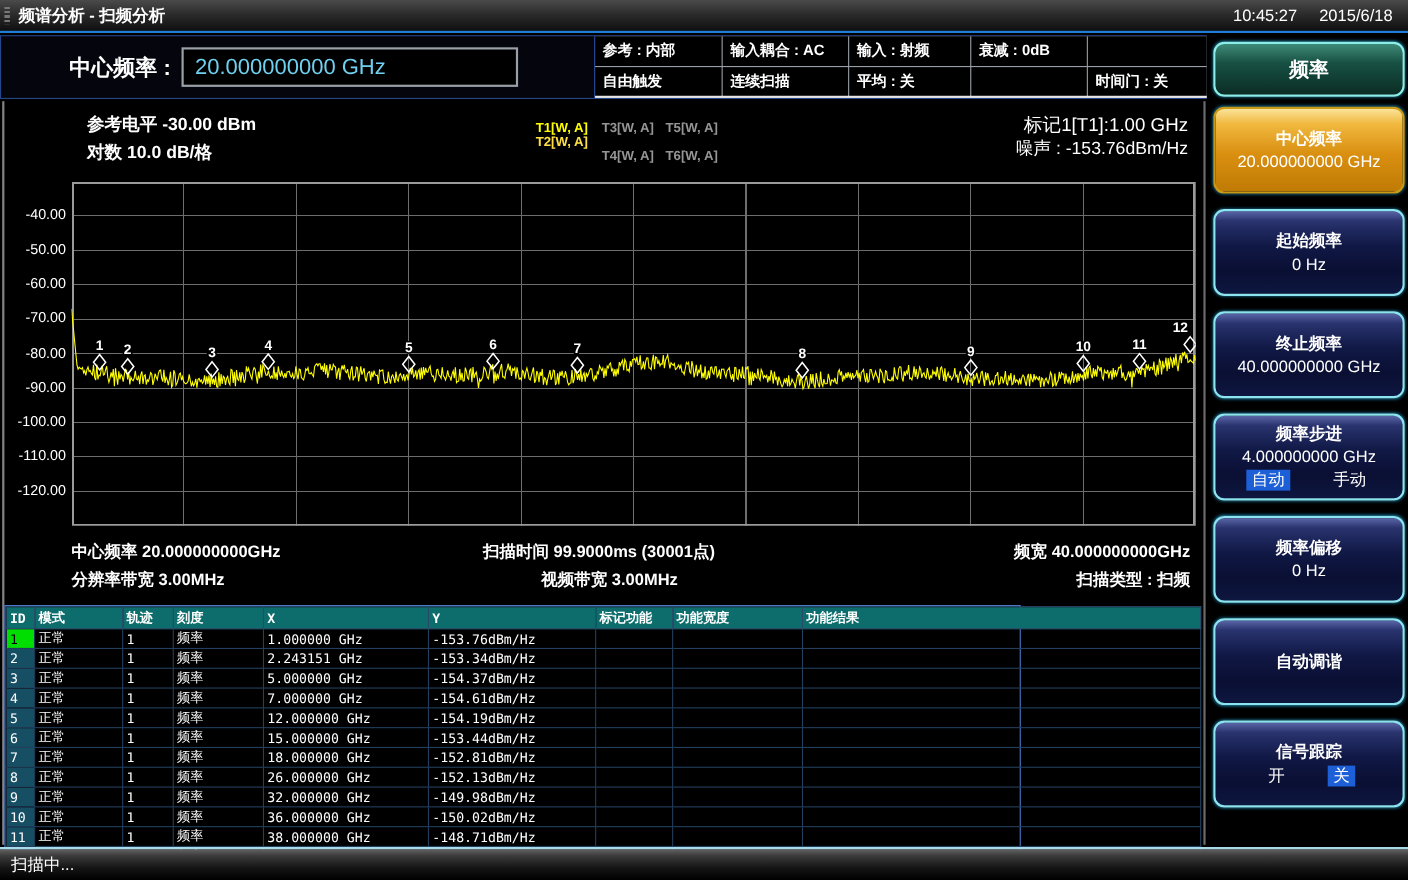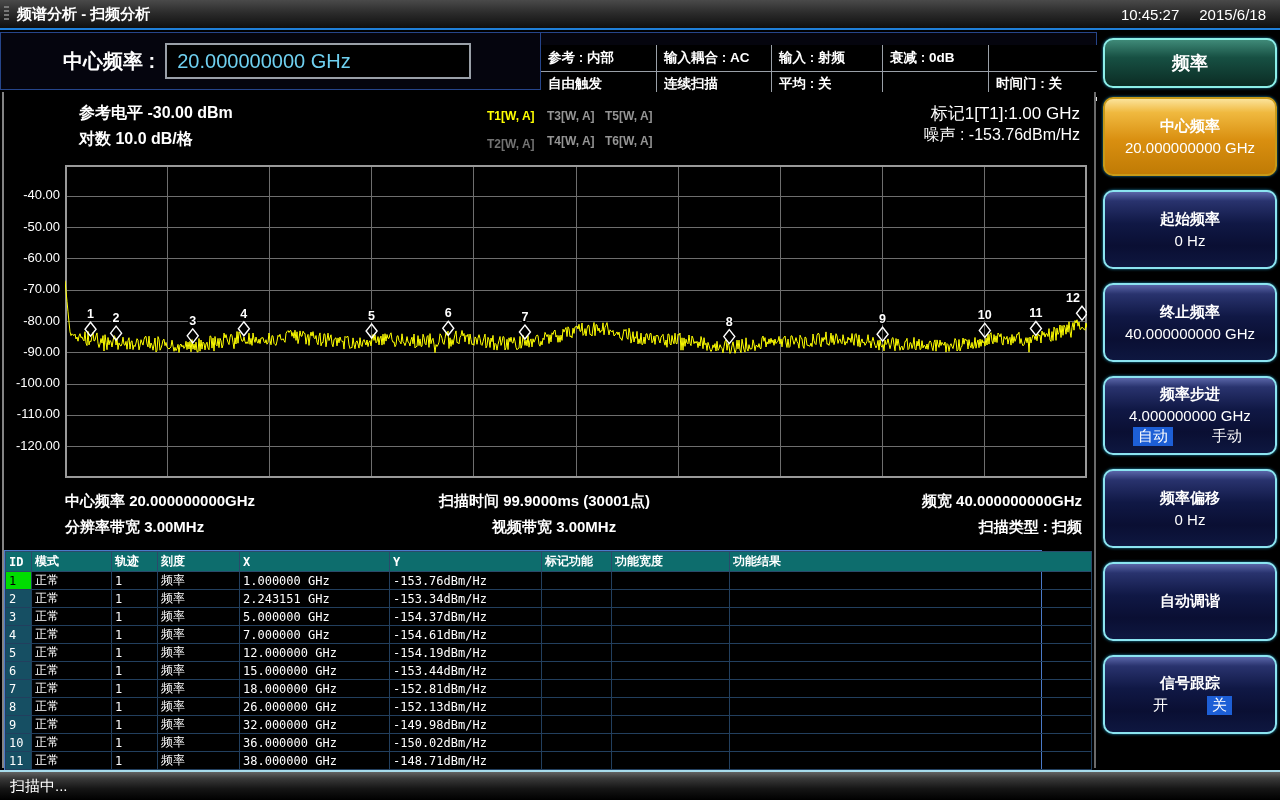--- a/index.html
+++ b/index.html
@@ -16,23 +16,23 @@
   .title-time { margin-left:auto; font-size:15px; padding-right:14px; display:flex; gap:20px; }
 
   
   .header-row { position:absolute; left:0; top:32px; width:1097px; height:58px;
     background:#05050e; border:1px solid #26458a; }
   .field-zone { position:absolute; left:0; top:0; width:540px; height:56px;
     border-right:1px solid #26458a; display:flex; align-items:center; }
   .field-label { font-size:20px; font-weight:bold; margin-left:62px; }
   .freq-input { margin-left:10px; width:306px; height:36px; border:2px solid #9aa0a8;
     background:#000; color:#6fd0f0; font-size:20px; line-height:32px; padding-left:10px; }
-  .status-grid { position:absolute; left:540px; top:12px; width:556px; height:56px;
+  .status-grid { position:absolute; left:540px; top:0px; width:556px; height:56px;
     display:grid; grid-template-columns:115px 114px 110px 105px 108px;
-    grid-template-rows:1fr 1fr; gap:1px; background:#9aa0a8; border-bottom:4px solid #e5e5e5; }
+    grid-template-rows:1fr 1fr; gap:1px; background:#9aa0a8; border-bottom:2px solid #e5e5e5; }
   .status-cell { background:#000; font-size:13.5px; font-weight:bold;
     padding-left:7px; display:flex; align-items:center; white-space:nowrap; }
 
   
   .sidebar { position:absolute; left:1100px; top:32px; width:180px; height:737px;
     background:#000; padding:6px 3px 0 3px; }
   .side-btn { border:2px solid #8be4f0; border-radius:10px; margin-bottom:14px;
     background:linear-gradient(180deg,#5a66a8 0%,#29336e 12%,#101845 42%,#0a0f33 72%,#0e1740 100%);
     display:flex; flex-direction:column; align-items:center; justify-content:center;
     gap:3px; height:79px; box-shadow:0 0 3px #1e8cb4; }
@@ -53,21 +53,21 @@
   .ref-level { position:absolute; left:75px; top:11px; font-size:16px; font-weight:bold; }
   .scale-label { position:absolute; left:75px; top:37px; font-size:16px; font-weight:bold; }
   .t-label { position:absolute; font-size:12px; font-weight:bold; }
   .marker-readout { position:absolute; right:14px; top:10px; text-align:right; }
   .mr1 { font-size:17px; } .mr2 { font-size:16px; }
   #plot-svg { position:absolute; left:61px; top:73px; }
   .y-tick { position:absolute; width:56px; text-align:right; font-size:13px; color:#fff; }
   .foot { position:absolute; font-size:15px; font-weight:bold; white-space:nowrap; }
 
   
-  .table-wrap { position:absolute; left:0px; top:458px; width:1038px;
+  .table-wrap { position:absolute; left:0px; top:458px; width:924px;
     border:1px solid #4a7ac8; }
   table { border-collapse:collapse; table-layout:fixed; width:100%; }
   th { background:#0d6d6d; color:#fff; font-size:12px; font-weight:bold; text-align:left;
     padding:1px 3px; border:1px solid #2a4a6a; height:18px; font-family:"DejaVu Sans Mono",monospace; }
   td { font-size:12px; color:#fff; border:1px solid #223f5e; padding:0 3px; height:16px;
     font-family:"DejaVu Sans Mono",monospace; white-space:nowrap; overflow:hidden; }
   td.id-cell { background:#164f63; }
   td.id-cell.selected { background:#00dd00; color:#000; }
 
   
@@ -147,21 +147,21 @@
   </div>
 </div>
 
 <div class="main-display">
   <div class="ref-level">参考电平 -30.00 dBm</div>
   <div class="scale-label">对数 10.0 dB/格</div>
 
   <div class="t-label" style="left:483px;top:17px;color:#ffff00">T1[W, A]</div>
   <div class="t-label" style="left:543px;top:17px;color:#959595">T3[W, A]</div>
   <div class="t-label" style="left:601px;top:17px;color:#959595">T5[W, A]</div>
-  <div class="t-label" style="left:483px;top:45px;color:#737373">T2[W, A]</div>
+  <div class="t-label" style="left:483px;top:30px;color:#fde047">T2[W, A]</div>
   <div class="t-label" style="left:543px;top:42px;color:#959595">T4[W, A]</div>
   <div class="t-label" style="left:601px;top:42px;color:#959595">T6[W, A]</div>
 
   <div class="marker-readout">
     <div class="mr1">标记1[T1]:1.00 GHz</div>
     <div class="mr2">噪声 : -153.76dBm/Hz</div>
   </div>
 
   <div id="y-labels">
       <div class="y-tick" style="left: 0px; top: 95.3px;">-40.00</div>

